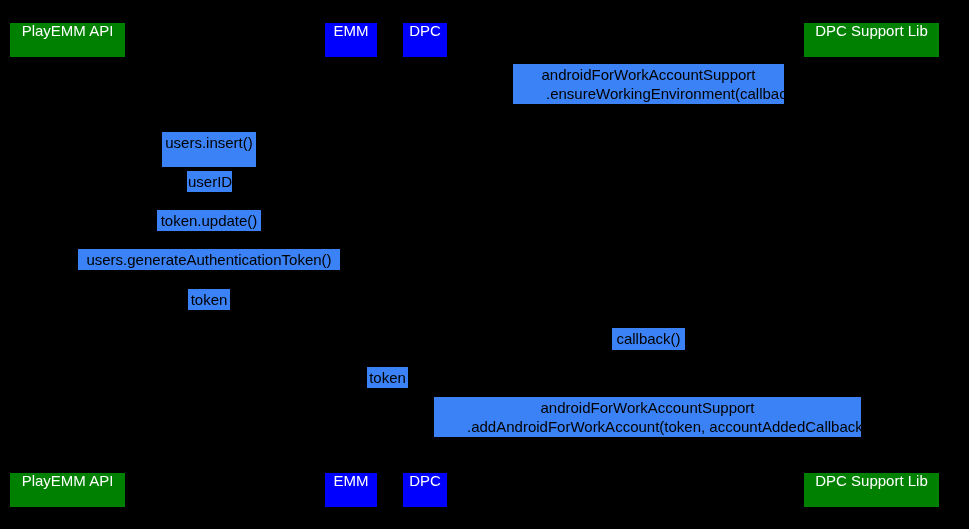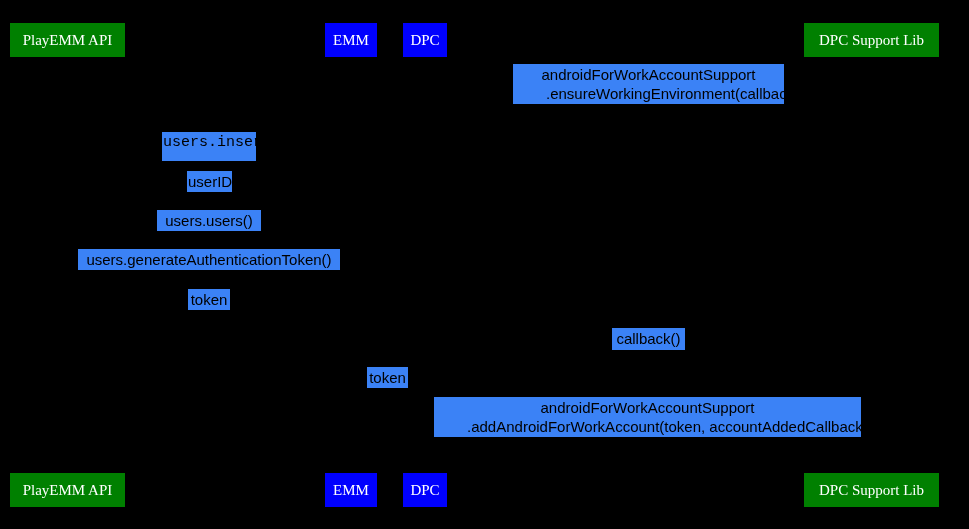--- a/index.html
+++ b/index.html
@@ -12,29 +12,27 @@
     position: relative;
     width: 969px;
     height: 529px;
     background: #000000;
     overflow: hidden;
     font-family: "Liberation Sans", sans-serif;
   }
   .participant {
     position: absolute;
     display: flex;
-    align-items: center;
     justify-content: center;
     color: #ffffff;
     font-size: 15px;
     line-height: 1;
     white-space: nowrap;
     box-sizing: border-box;
     padding: 0 10px;
-    font-family: Liberation Serif, serif;
   }
   .p-green { background: #008000; }
   .p-blue  { background: #0000ff; }
 
   .lifeline {
     position: absolute;
     width: 1px;
     background: #000000;
   }
 
@@ -87,22 +85,22 @@
       </div>
       <div class="participant p-blue" style="left: 403px; top: 473px; width: 44px; height: 34px; background: rgb(0, 0, 255);">
         <span>DPC</span>
       </div>
       <div class="participant p-green" style="left: 804px; top: 473px; width: 135px; height: 34px; background: rgb(0, 128, 0);">
         <span>DPC Support Lib</span>
       </div>
     </div>
   <div id="messages">
       <div class="msg" style="left: 513px; top: 64px; width: 271px; height: 40px;"><span class="line1">androidForWorkAccountSupport</span><br><span class="line2">.ensureWorkingEnvironment(callback)</span></div>
-      <div class="msg" style="left: 162px; top: 132px; width: 94px; height: 29px; font-family: Liberation Mono, monospace;"><span class="line1">users.insert()</span></div>
+      <div class="msg" style="left: 162px; top: 132px; width: 94px; height: 35px;"><span class="line1">users.insert()</span></div>
       <div class="msg" style="left: 187px; top: 171px; width: 45px; height: 21px;"><span class="line1">userID</span></div>
-      <div class="msg" style="left: 157px; top: 210px; width: 104px; height: 21px;"><span class="line1">users.users()</span></div>
+      <div class="msg" style="left: 157px; top: 210px; width: 104px; height: 21px;"><span class="line1">token.update()</span></div>
       <div class="msg" style="left: 78px; top: 249px; width: 262px; height: 21px; text-align: center;"><span class="line1">users.generateAuthenticationToken()</span></div>
       <div class="msg" style="left: 188px; top: 289px; width: 42px; height: 21px;"><span class="line1">token</span></div>
       <div class="msg" style="left: 612px; top: 328px; width: 73px; height: 22px;"><span class="line1">callback()</span></div>
       <div class="msg" style="left: 367px; top: 367px; width: 41px; height: 21px;"><span class="line1">token</span></div>
       <div class="msg" style="left: 434px; top: 397px; width: 427px; height: 40px;"><span class="line1">androidForWorkAccountSupport</span><br><span class="line2">.addAndroidForWorkAccount(token, accountAddedCallback)</span></div>
     </div>
 </div>
 
 </body></html>

